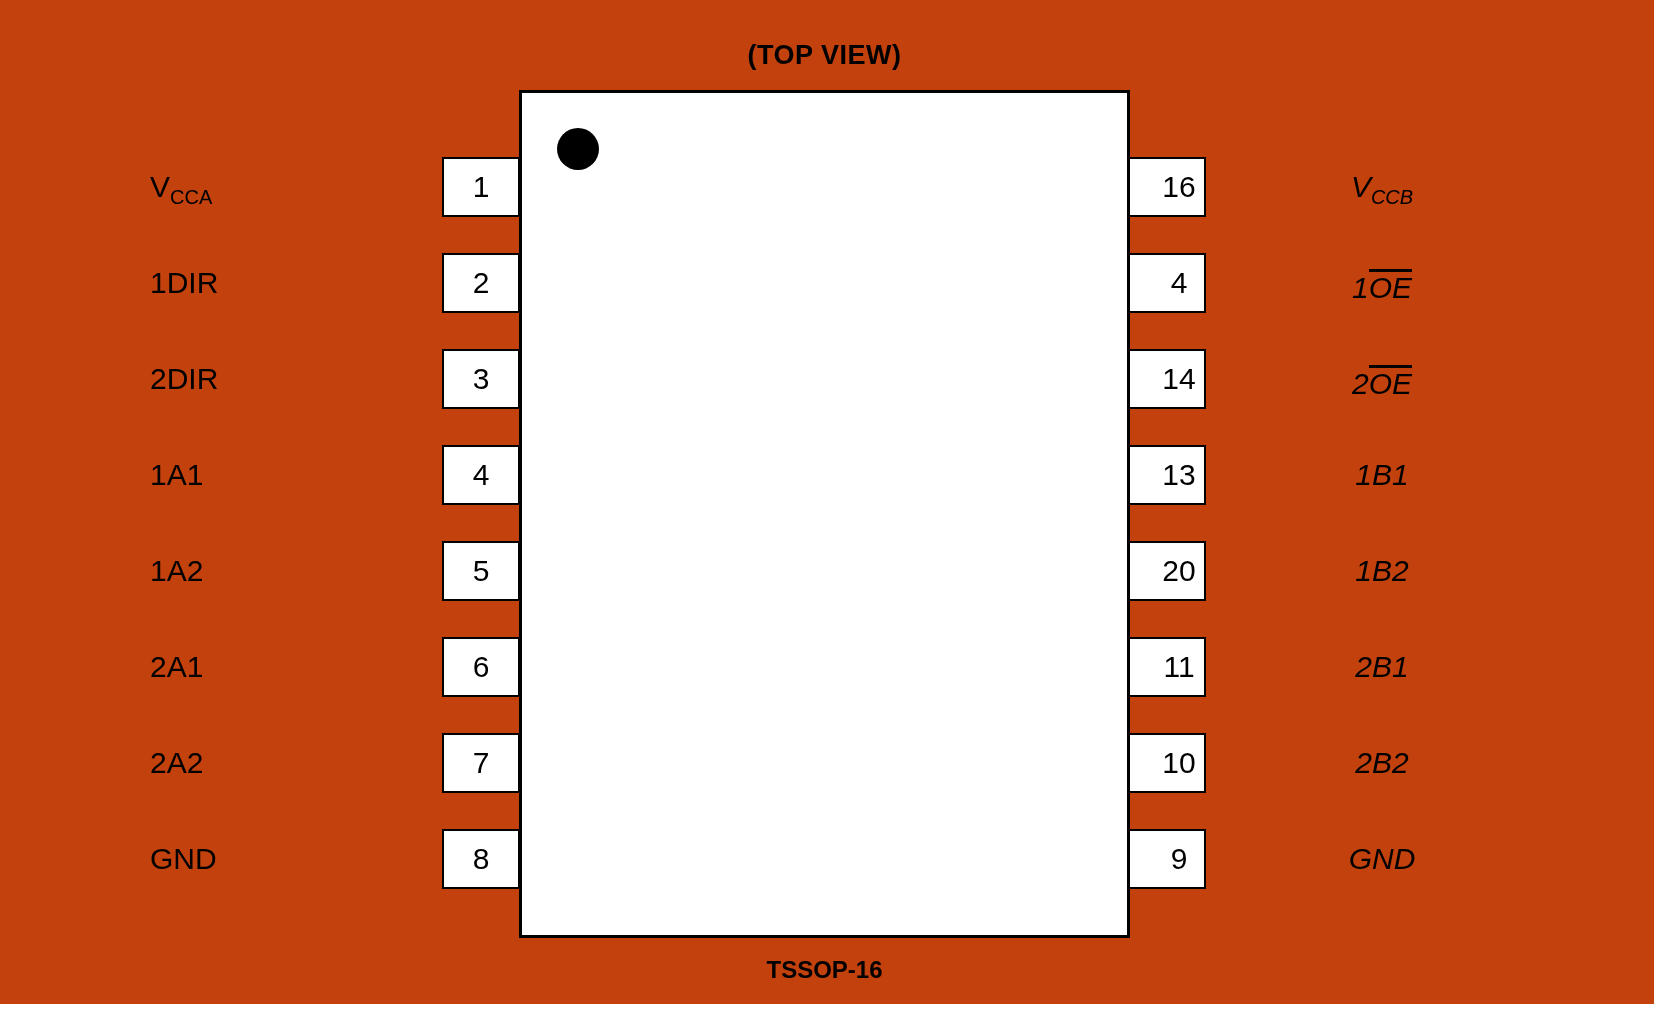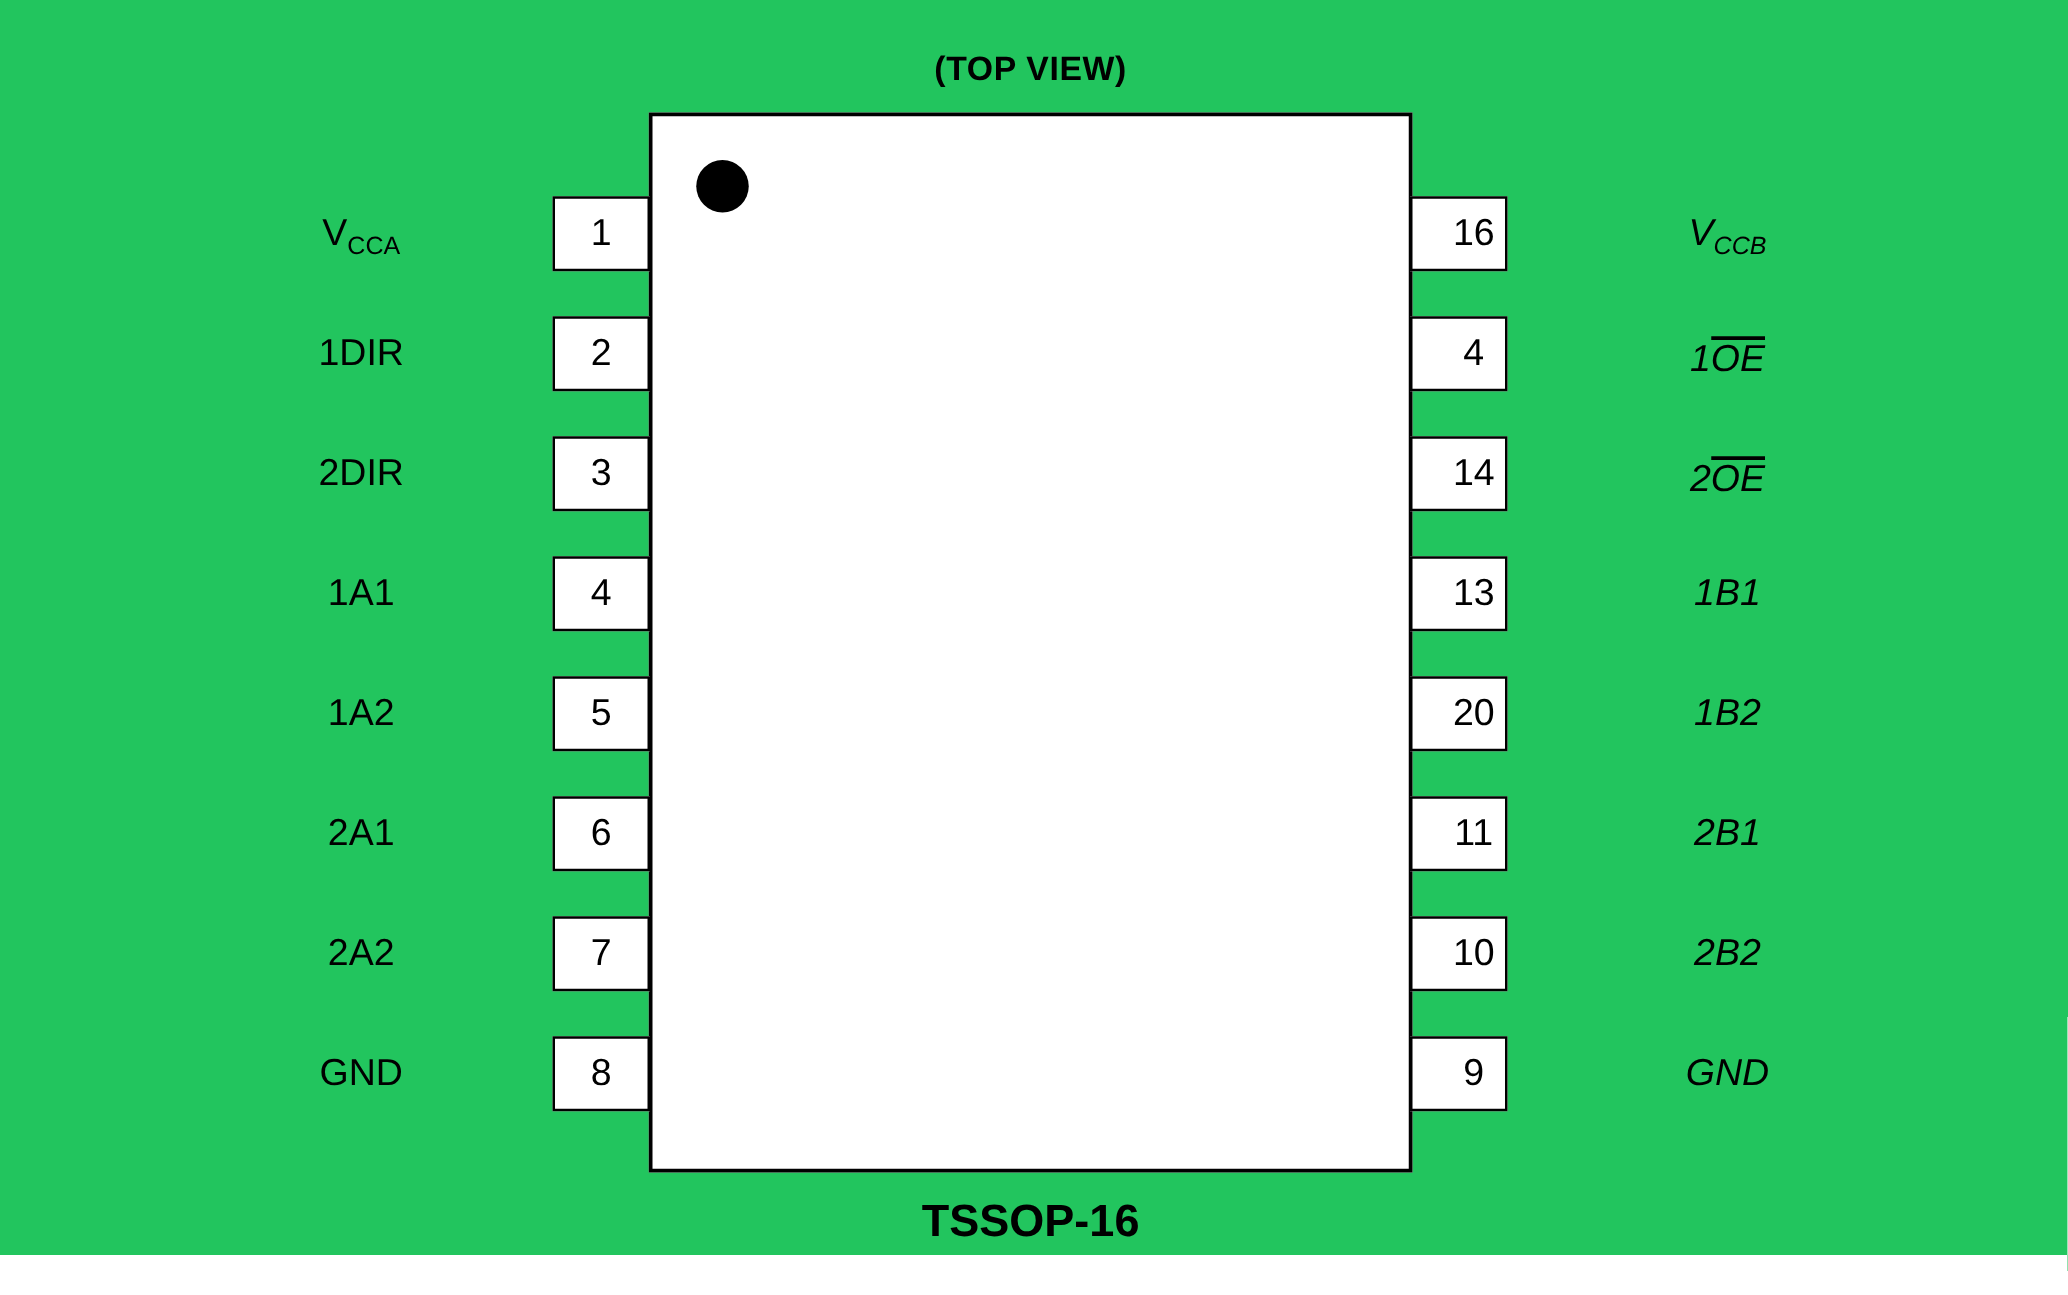--- a/index.html
+++ b/index.html
@@ -6,21 +6,21 @@
     margin: 0;
     padding: 0;
     background: #ffffff;
     font-family: "Liberation Sans", sans-serif;
     color: #000000;
   }
   .stage {
     position: relative;
     width: 1654px;
     height: 1004px;
-    background: #22c55e;
+    background: #c2410c;
     overflow: hidden;
   }
   .title {
     position: absolute;
     top: 40px;
     left: 519px;
     width: 611px;
     text-align: center;
     font-weight: bold;
     font-size: 27px;
@@ -69,40 +69,40 @@
   .pin-box.left  { left: 442px; }
   .pin-box.right { left: 1128px; padding-left: 24px; }
   .label {
     position: absolute;
     top: 0;
     height: 60px;
     line-height: 60px;
     font-size: 30px;
     white-space: nowrap;
   }
-  .label.left  { left: 150px; width: 278px; text-align: center; }
+  .label.left  { left: 150px; width: 278px; text-align: left; }
   .label.right { left: 1222px; width: 320px; text-align: center; font-style: italic; }
   .sub {
     font-size: 20px;
     vertical-align: -7px;
   }
   .over {
     display: inline-block;
     border-top: 3px solid #000000;
     line-height: 1.05;
     margin-top: 16px;
   }
   .pkg-label {
     position: absolute;
     top: 956px;
     left: 519px;
     width: 611px;
     text-align: center;
     font-weight: bold;
-    font-size: 36px;
+    font-size: 24px;
   }
 </style>
 </head>
 <body>
 
 <div class="stage">
 
   <div class="title">(TOP VIEW)</div>
 
   <div class="chip-body"></div>

